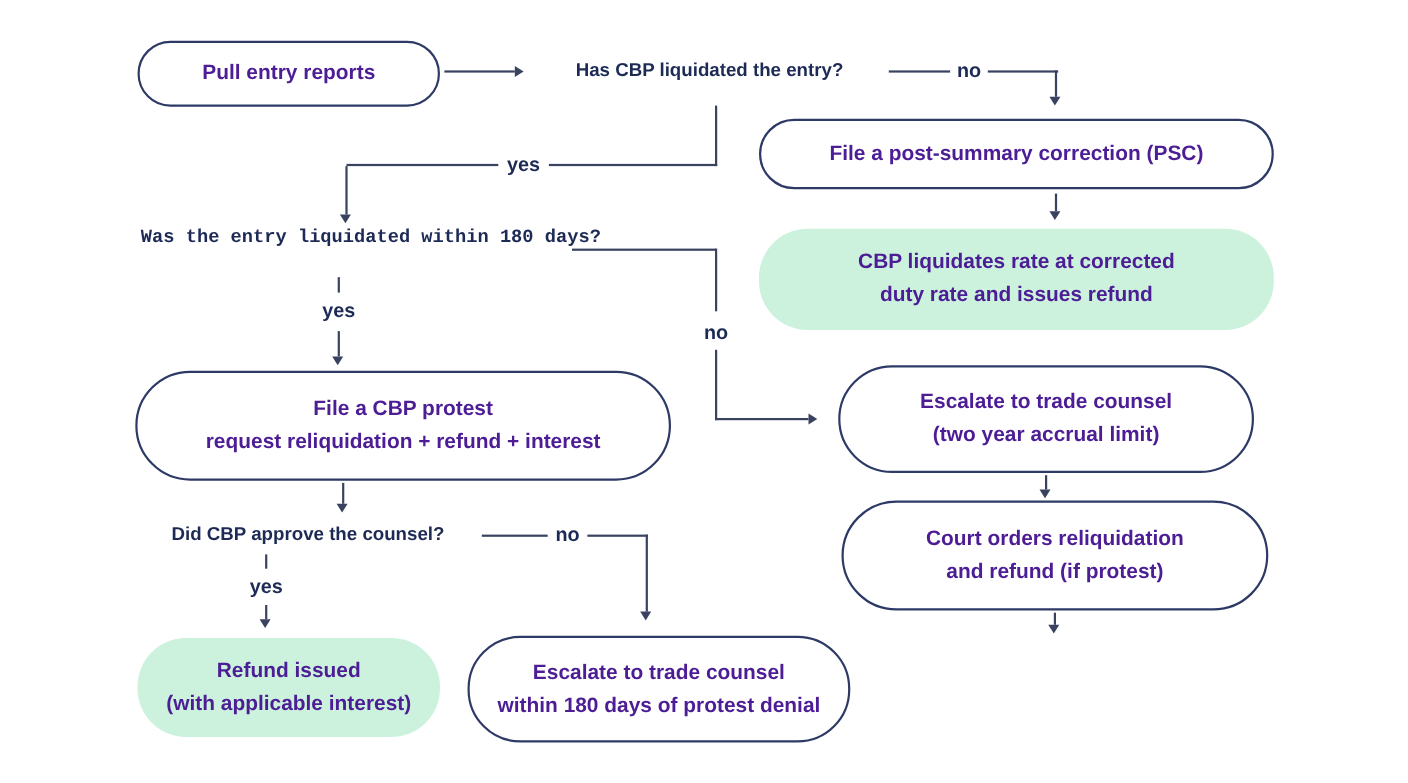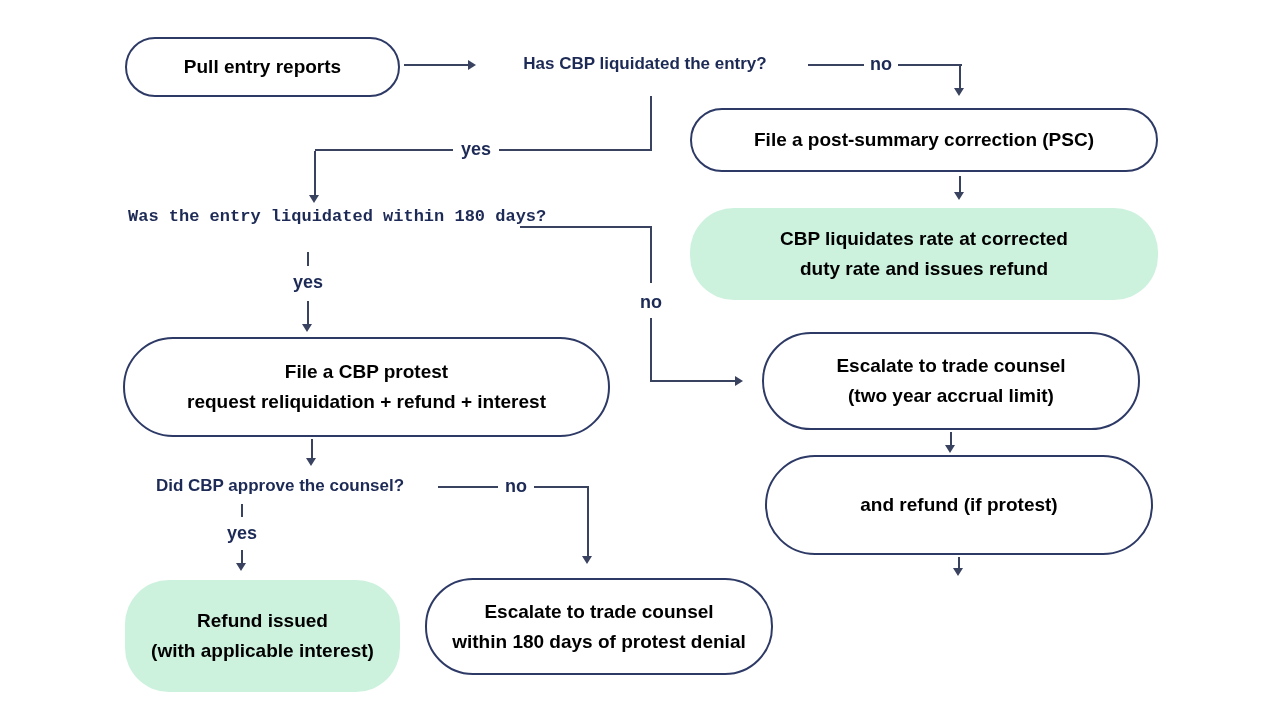--- a/index.html
+++ b/index.html
@@ -3,40 +3,40 @@
 <meta charset="utf-8">
 <style>
   html,body{margin:0;padding:0;background:#ffffff;}
   #canvas{
     position:relative;width:1280px;height:712px;background:#ffffff;overflow:hidden;
     font-family:"Liberation Sans","DejaVu Sans",sans-serif;color:#1c2a55;
   }
   .node{
     position:absolute;box-sizing:border-box;border:2px solid #2e3a66;background:#ffffff;
     display:flex;flex-direction:column;justify-content:center;align-items:center;
-    text-align:center;font-weight:700;font-size:19px;line-height:30px;color:#000000;
+    text-align:center;font-weight:700;font-size:19px;line-height:30px;color:#4c1d95;
   }
   .node.green{background:#ccf2de;border:none;}
   .question{
     position:absolute;font-weight:700;font-size:17px;color:#1c2a55;text-align:center;white-space:nowrap;
   }
   .hline{position:absolute;height:2px;background:#39425f;}
   .vline{position:absolute;width:2px;background:#39425f;}
   .arrow-down{position:absolute;width:0;height:0;border-left:5px solid transparent;border-right:5px solid transparent;border-top:8px solid #39425f;}
   .arrow-right{position:absolute;width:0;height:0;border-top:5px solid transparent;border-bottom:5px solid transparent;border-left:8px solid #39425f;}
   .edge-label{position:absolute;font-weight:700;font-size:18px;color:#1c2a55;text-align:center;background:#ffffff;line-height:20px;}
 
   #node-pull-entry{left:125px;top:37px;width:275px;height:60px;border-radius:30px;}
   #q-liquidated{left:490px;top:54px;width:310px;}
   #node-psc{left:690px;top:108px;width:468px;height:64px;border-radius:32px;}
   #node-cbp-liquidates{left:690px;top:208px;width:468px;height:92px;border-radius:44px;}
   #q-180days{left:128px;top:207px;width:386px;font-family:Liberation Mono, monospace;}
   #node-protest{left:123px;top:337px;width:487px;height:100px;border-radius:50px;}
   #q-approve{left:130px;top:476px;width:300px;}
-  #node-refund-issued{left:125px;top:580px;width:275px;height:112px;border-radius:44px;}
+  #node-refund-issued{left:125px;top:580px;width:275px;height:90px;border-radius:44px;}
   #node-escalate-denial{left:425px;top:578px;width:348px;height:97px;border-radius:48px;}
   #node-escalate-counsel{left:762px;top:332px;width:378px;height:98px;border-radius:49px;}
   #node-court-orders{left:765px;top:455px;width:388px;height:100px;border-radius:50px;}
   #node-entry-reliquidated{left:787px;top:582px;width:368px;height:98px;border-radius:44px;}
 
   #e1-line{left:404px;top:64px;width:64px;}
   #e1-arrow{left:468px;top:60px;}
   #e2-line-a{left:808px;top:64px;width:56px;}
   #e2-label{left:864px;top:54px;width:34px;}
   #e2-line-b{left:898px;top:64px;width:64px;}
@@ -162,20 +162,21 @@
 
   <div class="node" id="node-escalate-counsel">
     <span>Escalate to trade counsel</span>
     <span>(two year accrual limit)</span>
   </div>
 
   <div class="vline" id="e10-line"></div>
   <div class="arrow-down" id="e10-arrow"></div>
 
   <div class="node" id="node-court-orders">
+    <span>Court orders reliquidation</span>
     <span>and refund (if protest)</span>
   </div>
 
   <div class="vline" id="e11-line"></div>
   <div class="arrow-down" id="e11-arrow"></div>
 
 
 </div>
 
 </body></html>

